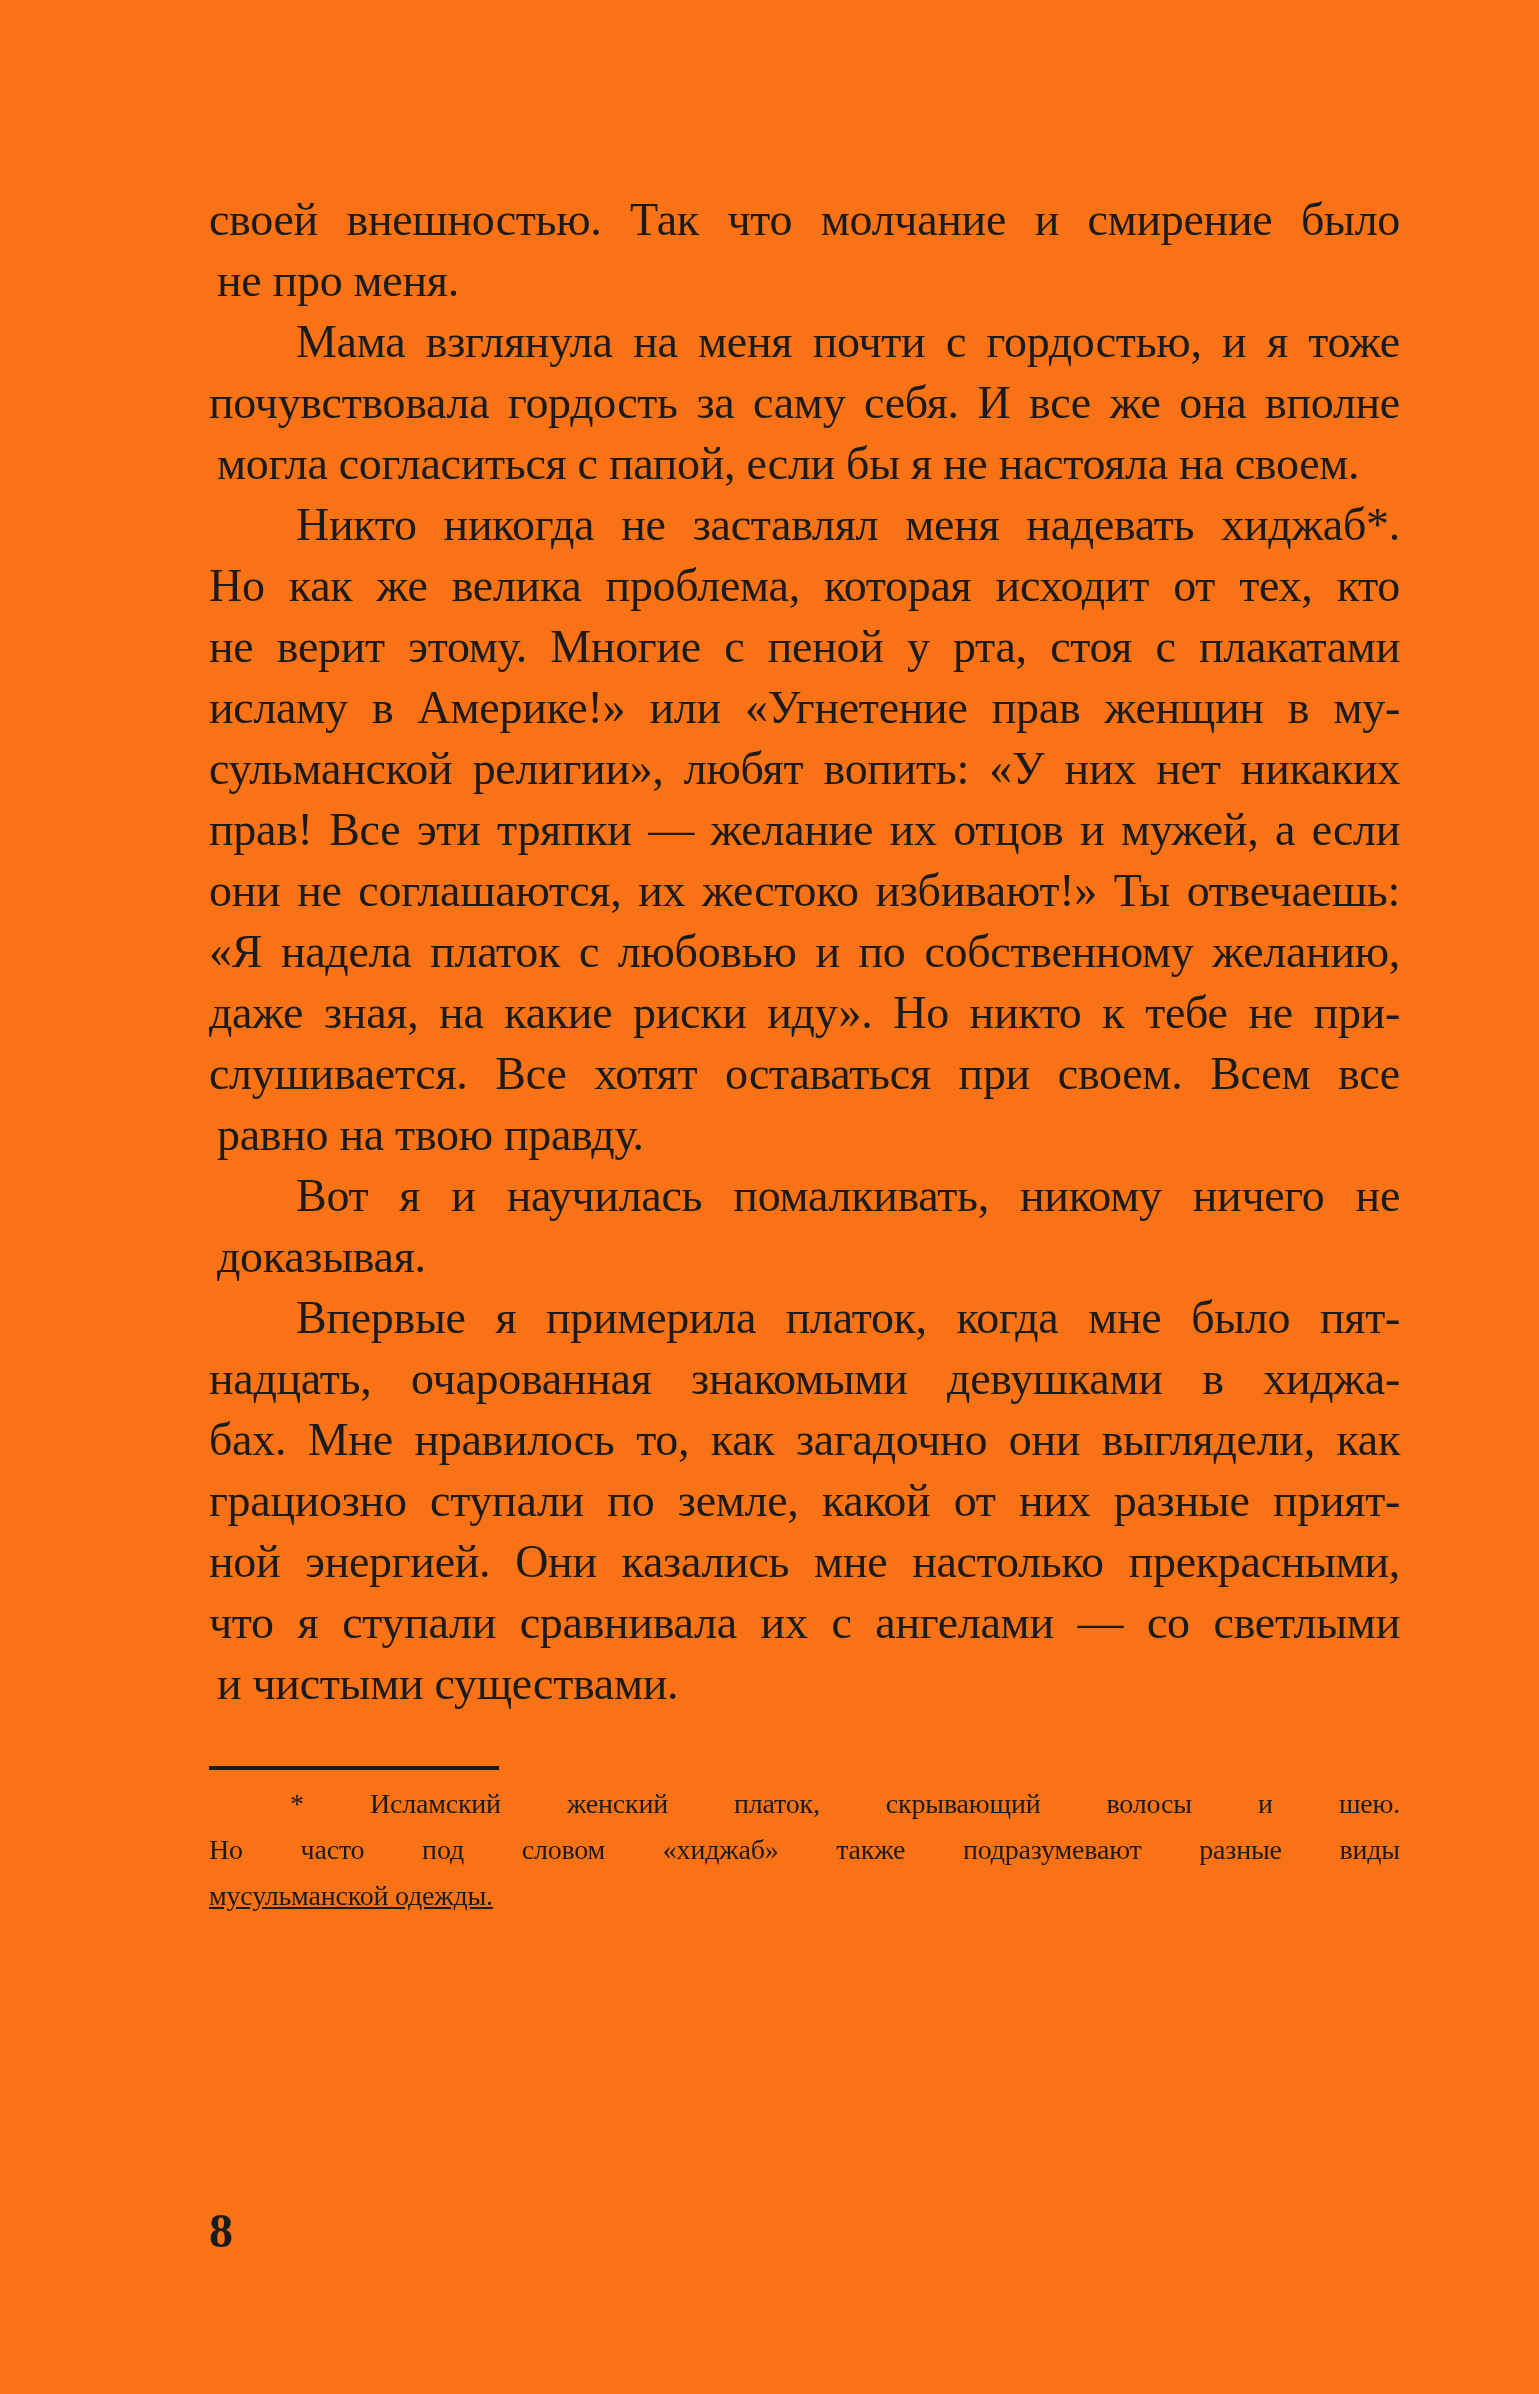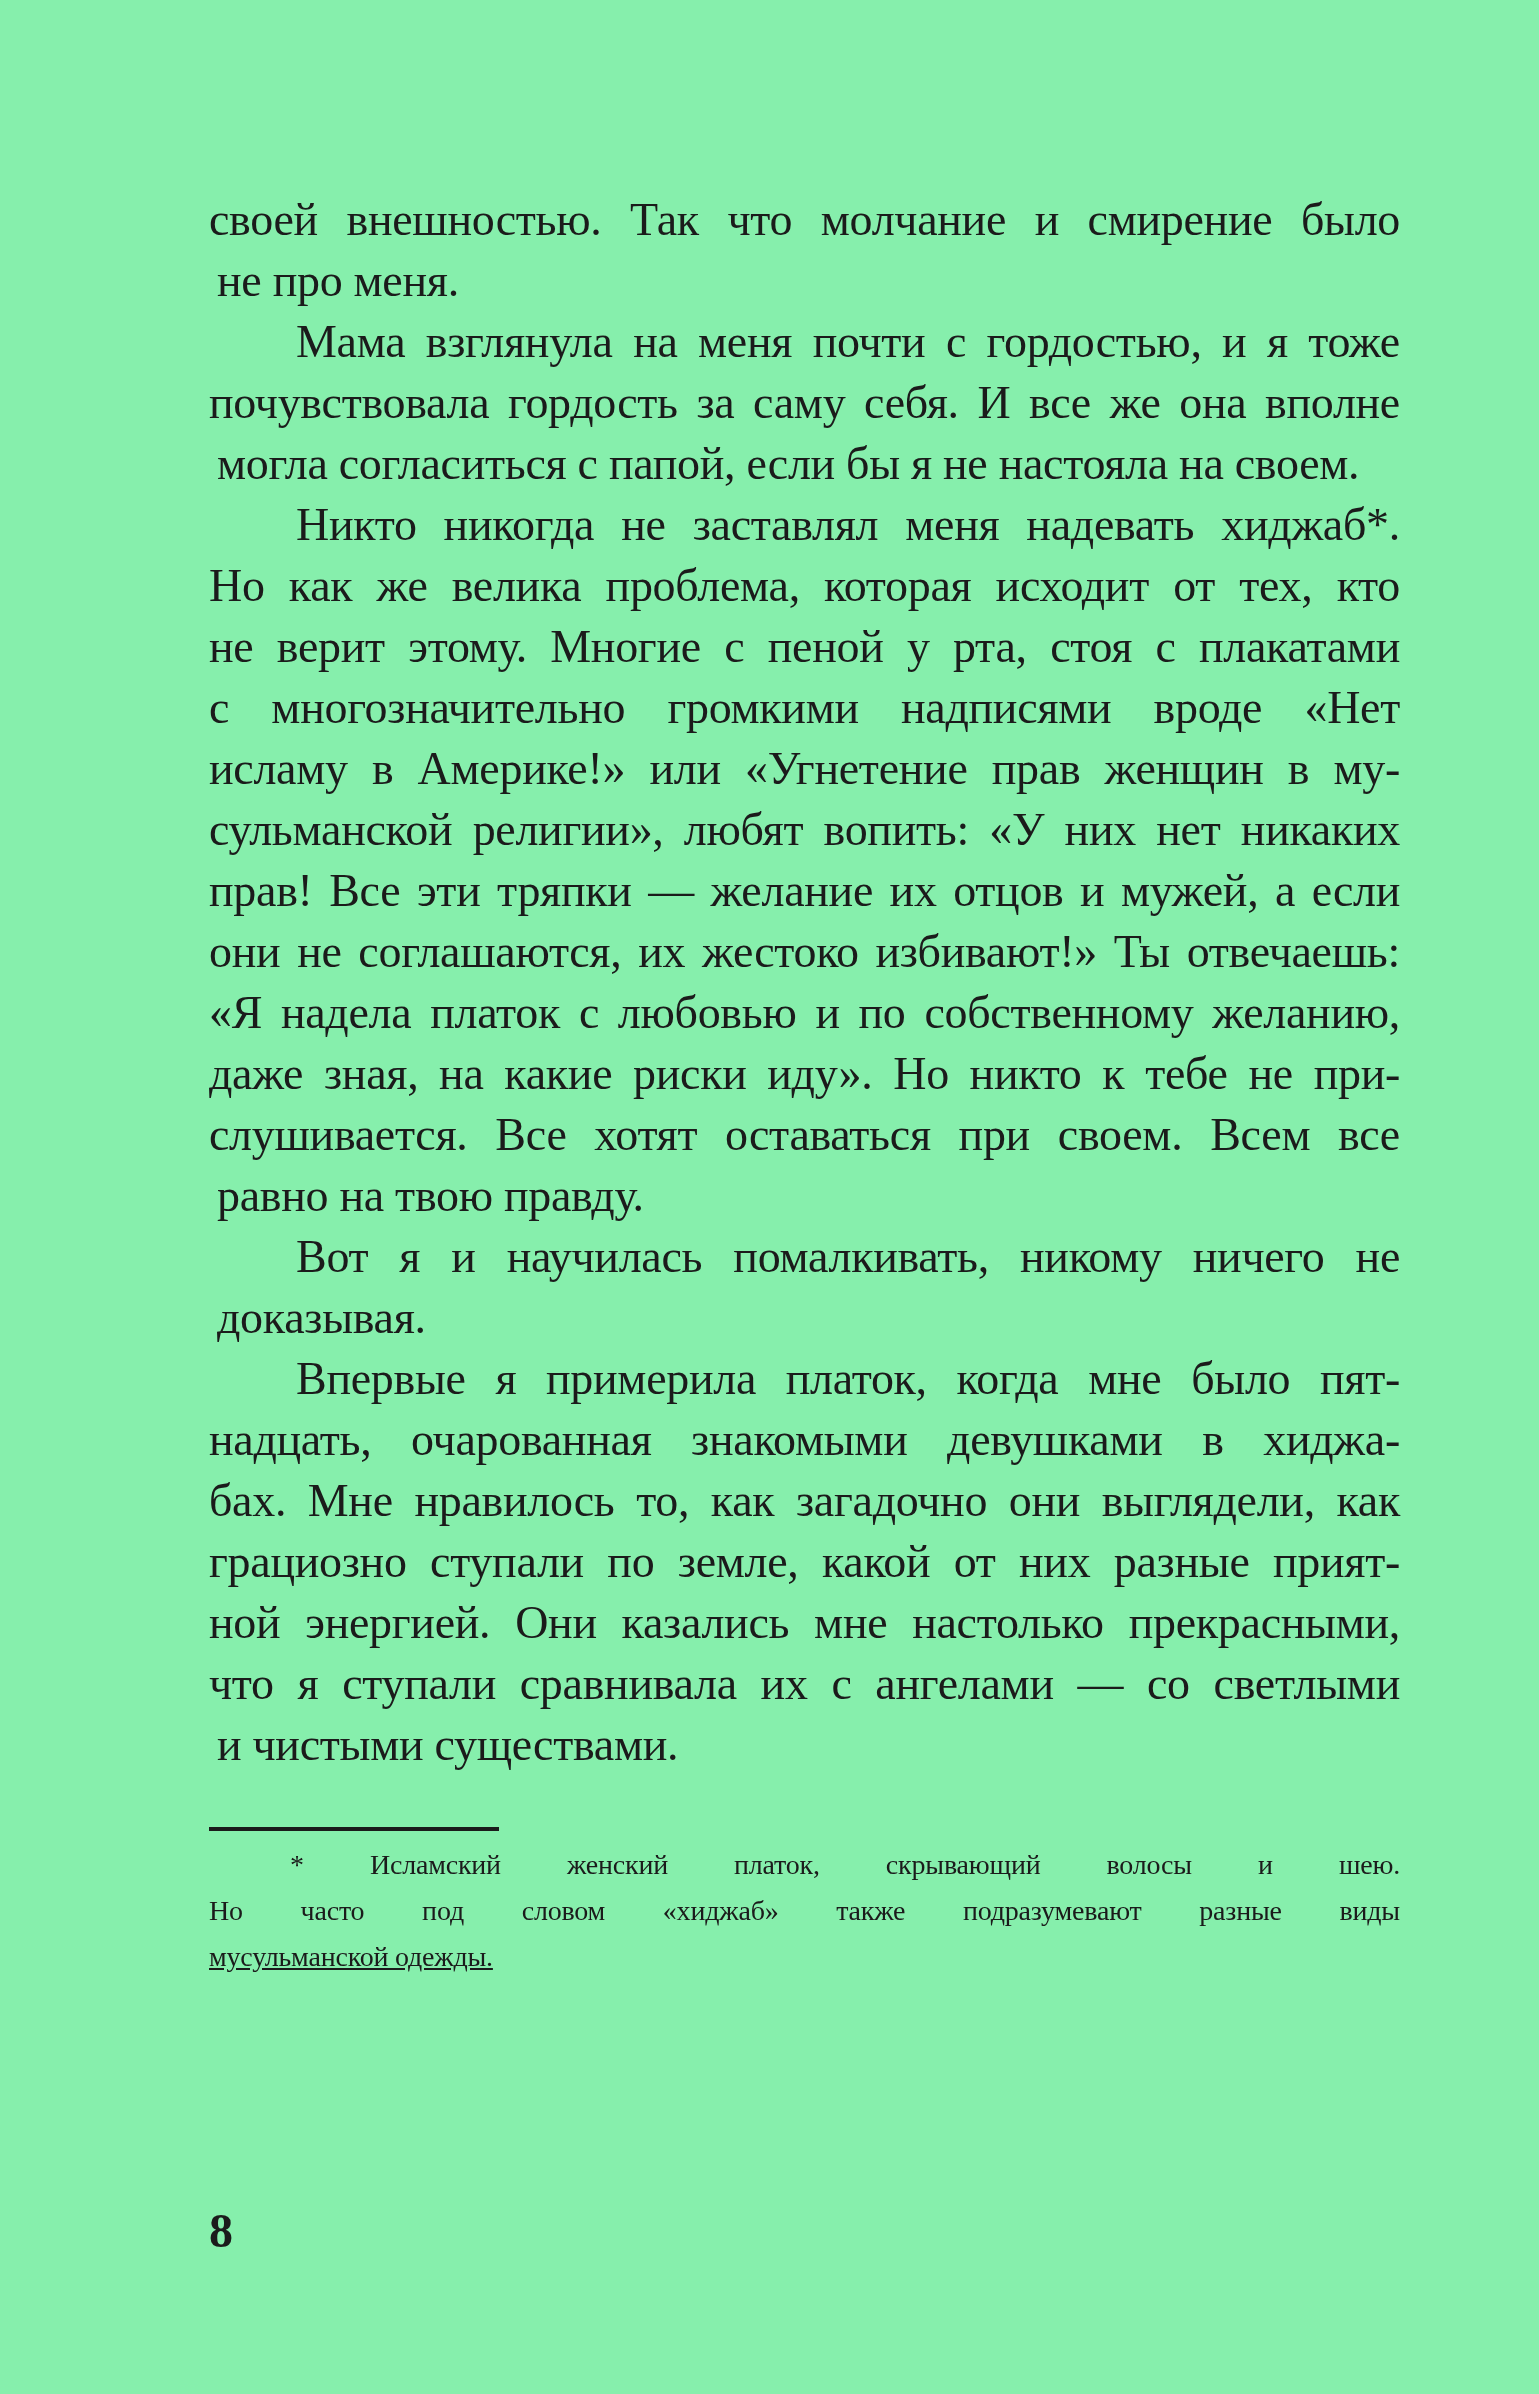--- a/index.html
+++ b/index.html
@@ -1,21 +1,21 @@
 <!DOCTYPE html>
 <html lang="ru"><head>
 <meta charset="utf-8">
 <style>
   html, body { margin: 0; padding: 0; background: #e8e8e8; }
   .page {
     position: relative;
     width: 1539px;
     height: 2394px;
     margin: 0 auto;
-    background: #86efac;
+    background: #f97316;
     overflow: hidden;
     font-family: "Liberation Serif", serif;
     color: #1b1b1b;
   }
   .text-column {
     position: absolute;
     left: 209px;
     top: 189px;
     width: 1191px;
   }
@@ -71,21 +71,20 @@
         </div>
         <div class="paragraph">
           <div class="line indent">Мама взглянула на меня почти с гордостью, и я тоже</div>
           <div class="line">почувствовала гордость за саму себя. И все же она вполне</div>
           <div class="line para-end">могла согласиться с папой, если бы я не настояла на своем.</div>
         </div>
         <div class="paragraph">
           <div class="line indent">Никто никогда не заставлял меня надевать хиджаб*.</div>
           <div class="line">Но как же велика проблема, которая исходит от тех, кто</div>
           <div class="line">не верит этому. Многие с пеной у рта, стоя с плакатами</div>
-          <div class="line">с многозначительно громкими надписями вроде «Нет</div>
           <div class="line">исламу в Америке!» или «Угнетение прав женщин в му-</div>
           <div class="line">сульманской религии», любят вопить: «У них нет никаких</div>
           <div class="line">прав! Все эти тряпки — желание их отцов и мужей, а если</div>
           <div class="line">они не соглашаются, их жестоко избивают!» Ты отвечаешь:</div>
           <div class="line">«Я надела платок с любовью и по собственному желанию,</div>
           <div class="line">даже зная, на какие риски иду». Но никто к тебе не при-</div>
           <div class="line">слушивается. Все хотят оставаться при своем. Всем все</div>
           <div class="line para-end">равно на твою правду.</div>
         </div>
         <div class="paragraph">

